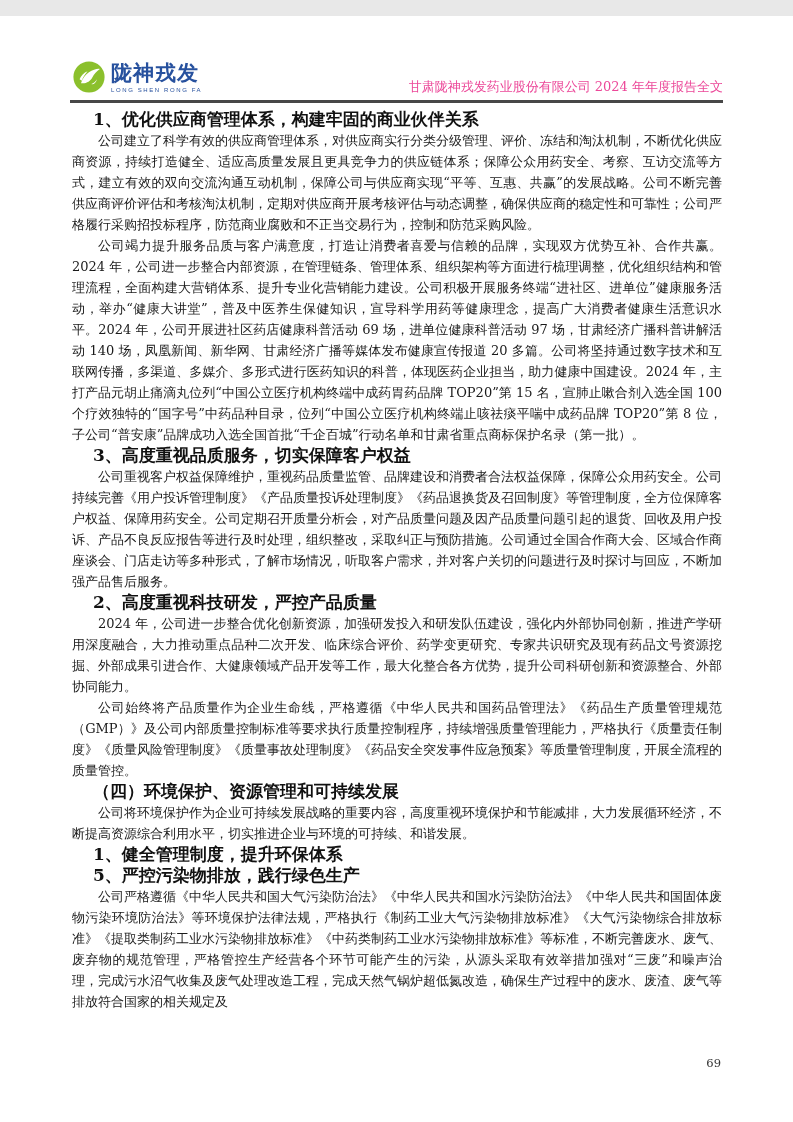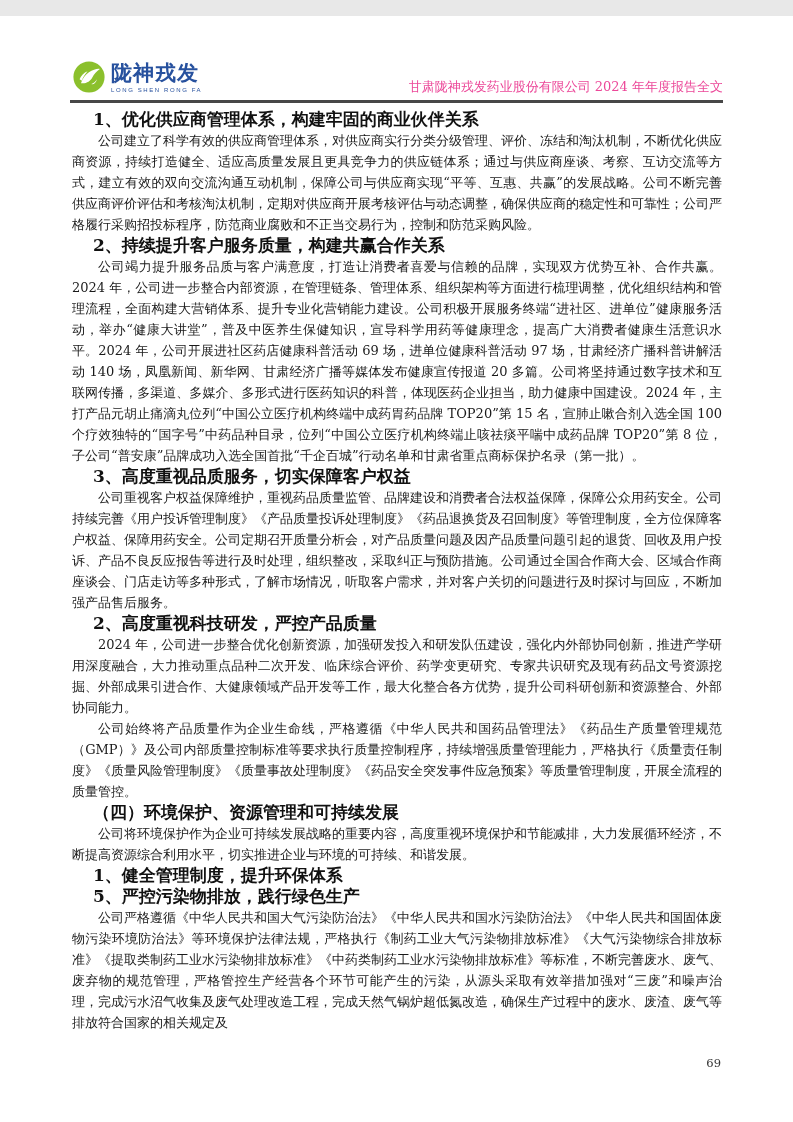--- a/index.html
+++ b/index.html
@@ -71,25 +71,24 @@
     </div>
     <div class="doc-title">甘肃陇神戎发药业股份有限公司 2024 年年度报告全文</div>
   </div>
 
   <div class="rule"></div>
 
   <div class="content">
 
     <section>
       <h3 class="sec-heading">1、优化供应商管理体系，构建牢固的商业伙伴关系</h3>
-      <p class="para">公司建立了科学有效的供应商管理体系，对供应商实行分类分级管理、评价、冻结和淘汰机制，不断优化供应商资源，持续打造健全、适应高质量发展且更具竞争力的供应链体系；通过与供应商座谈、考察、互访交流等方式，建立有效的双向交流沟通互动机制，保障公司与供应商实现“平等、互惠、共赢”的发展战略。公司不断完善供应商评价评估和考核淘汰机制，定期对供应商开展考核评估与动态调整，确保供应商的稳定性和可靠性；公司严格履行采购招投标程序，防范商业腐败和不正当交易行为，控制和防范采购风险。</p>
+      <p class="para">公司建立了科学有效的供应商管理体系，对供应商实行分类分级管理、评价、冻结和淘汰机制，不断优化供应商资源，持续打造健全、适应高质量发展且更具竞争力的供应链体系；保障公众用药安全、考察、互访交流等方式，建立有效的双向交流沟通互动机制，保障公司与供应商实现“平等、互惠、共赢”的发展战略。公司不断完善供应商评价评估和考核淘汰机制，定期对供应商开展考核评估与动态调整，确保供应商的稳定性和可靠性；公司严格履行采购招投标程序，防范商业腐败和不正当交易行为，控制和防范采购风险。</p>
     </section>
 
     <section>
-      <h3 class="sec-heading">2、持续提升客户服务质量，构建共赢合作关系</h3>
       <p class="para">公司竭力提升服务品质与客户满意度，打造让消费者喜爱与信赖的品牌，实现双方优势互补、合作共赢。2024 年，公司进一步整合内部资源，在管理链条、管理体系、组织架构等方面进行梳理调整，优化组织结构和管理流程，全面构建大营销体系、提升专业化营销能力建设。公司积极开展服务终端“进社区、进单位”健康服务活动，举办“健康大讲堂”，普及中医养生保健知识，宣导科学用药等健康理念，提高广大消费者健康生活意识水平。2024 年，公司开展进社区药店健康科普活动 69 场，进单位健康科普活动 97 场，甘肃经济广播科普讲解活动 140 场，凤凰新闻、新华网、甘肃经济广播等媒体发布健康宣传报道 20 多篇。公司将坚持通过数字技术和互联网传播，多渠道、多媒介、多形式进行医药知识的科普，体现医药企业担当，助力健康中国建设。2024 年，主打产品元胡止痛滴丸位列“中国公立医疗机构终端中成药胃药品牌 TOP20”第 15 名，宣肺止嗽合剂入选全国 100 个疗效独特的“国字号”中药品种目录，位列“中国公立医疗机构终端止咳祛痰平喘中成药品牌 TOP20”第 8 位，子公司“普安康”品牌成功入选全国首批“千企百城”行动名单和甘肃省重点商标保护名录（第一批）。</p>
     </section>
 
     <section>
       <h3 class="sec-heading">3、高度重视品质服务，切实保障客户权益</h3>
       <p class="para">公司重视客户权益保障维护，重视药品质量监管、品牌建设和消费者合法权益保障，保障公众用药安全。公司持续完善《用户投诉管理制度》《产品质量投诉处理制度》《药品退换货及召回制度》等管理制度，全方位保障客户权益、保障用药安全。公司定期召开质量分析会，对产品质量问题及因产品质量问题引起的退货、回收及用户投诉、产品不良反应报告等进行及时处理，组织整改，采取纠正与预防措施。公司通过全国合作商大会、区域合作商座谈会、门店走访等多种形式，了解市场情况，听取客户需求，并对客户关切的问题进行及时探讨与回应，不断加强产品售后服务。</p>
     </section>
 
     <section>
       <h3 class="sec-heading">2、高度重视科技研发，严控产品质量</h3>

